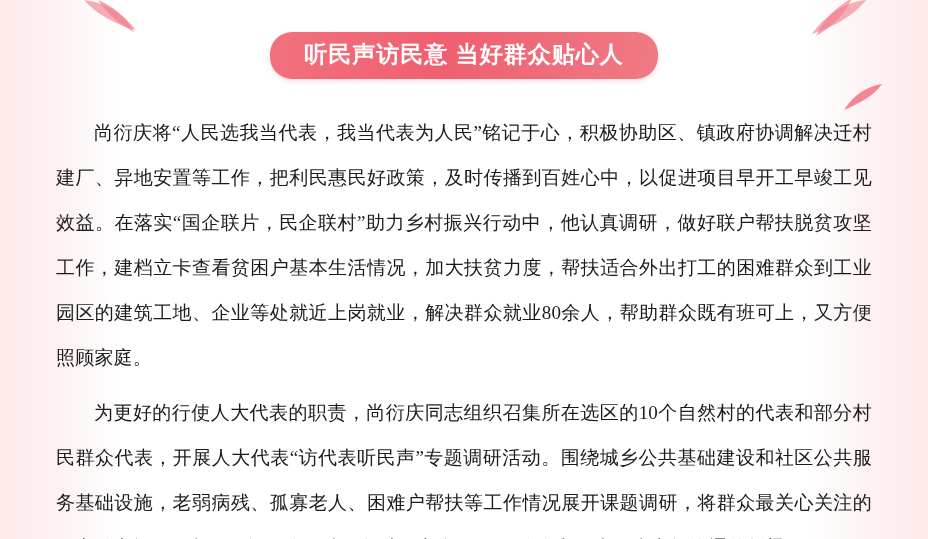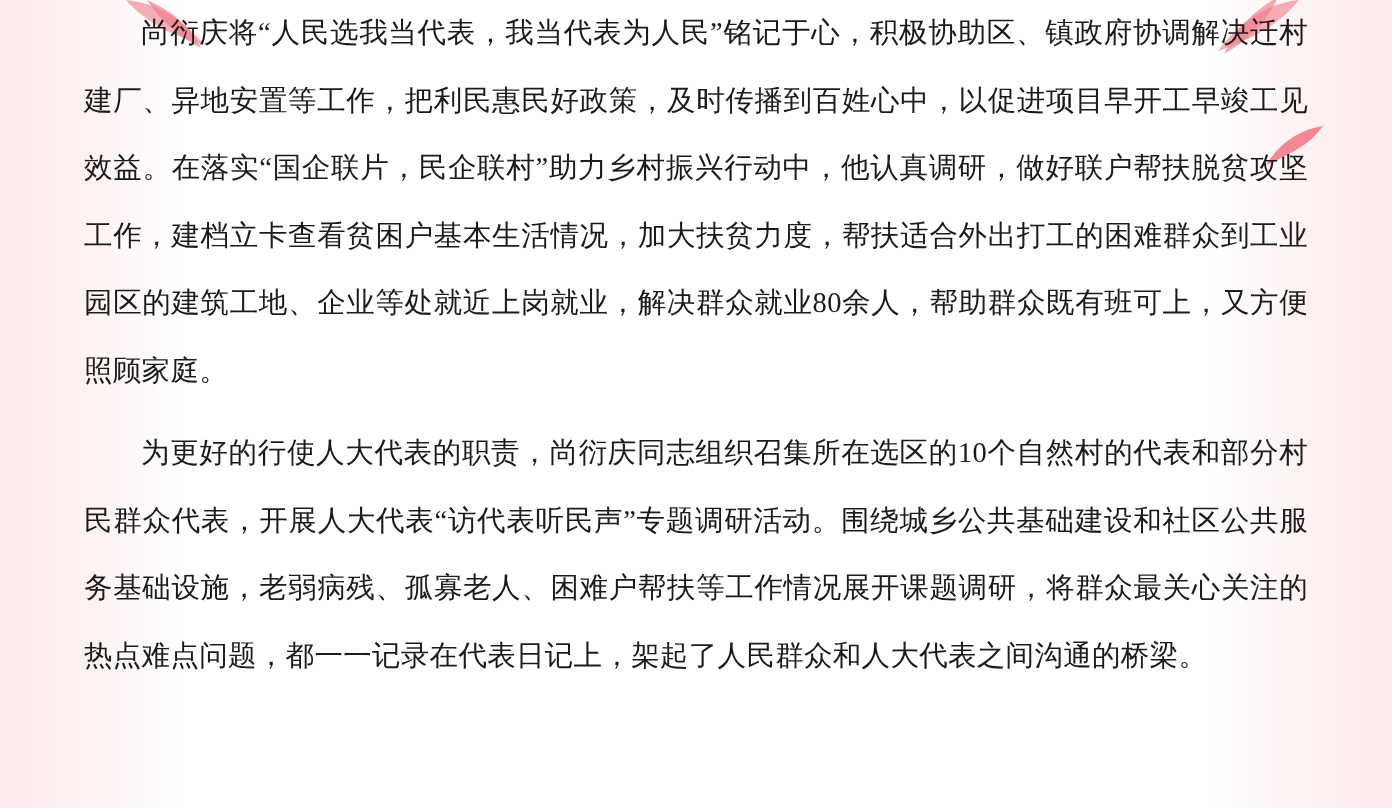--- a/index.html
+++ b/index.html
@@ -102,19 +102,22 @@
       <path d="M74 2 C 54 4, 34 16, 20 36 C 38 30, 60 20, 74 2 Z" fill="#f3a0a8" opacity="0.85"></path>
       <path d="M60 0 C 46 8, 32 20, 24 38 C 42 28, 54 14, 60 0 Z" fill="#ef7d8b" opacity="0.65"></path>
     </svg>
   </div>
   <div class="deco" style="right:42px; top:82px;">
     <svg width="48" height="34" viewBox="0 0 48 34">
       <path d="M44 2 C 30 4, 16 12, 6 28 C 20 22, 36 14, 44 2 Z" fill="#ef6d7c" opacity="0.8"></path>
     </svg>
   </div>
 
+  <div class="header-band">
+    <div class="title-pill">听民声访民意 当好群众贴心人</div>
+  </div>
 
   <div class="content">
     <p class="para">尚衍庆将“人民选我当代表，我当代表为人民”铭记于心，积极协助区、镇政府协调解决迁村建厂、异地安置等工作，把利民惠民好政策，及时传播到百姓心中，以促进项目早开工早竣工见效益。在落实“国企联片，民企联村”助力乡村振兴行动中，他认真调研，做好联户帮扶脱贫攻坚工作，建档立卡查看贫困户基本生活情况，加大扶贫力度，帮扶适合外出打工的困难群众到工业园区的建筑工地、企业等处就近上岗就业，解决群众就业80余人，帮助群众既有班可上，又方便照顾家庭。</p>
     <p class="para">为更好的行使人大代表的职责，尚衍庆同志组织召集所在选区的10个自然村的代表和部分村民群众代表，开展人大代表“访代表听民声”专题调研活动。围绕城乡公共基础建设和社区公共服务基础设施，老弱病残、孤寡老人、困难户帮扶等工作情况展开课题调研，将群众最关心关注的热点难点问题，都一一记录在代表日记上，架起了人民群众和人大代表之间沟通的桥梁。</p>
   </div>
 
 </div>
 
 </body></html>

